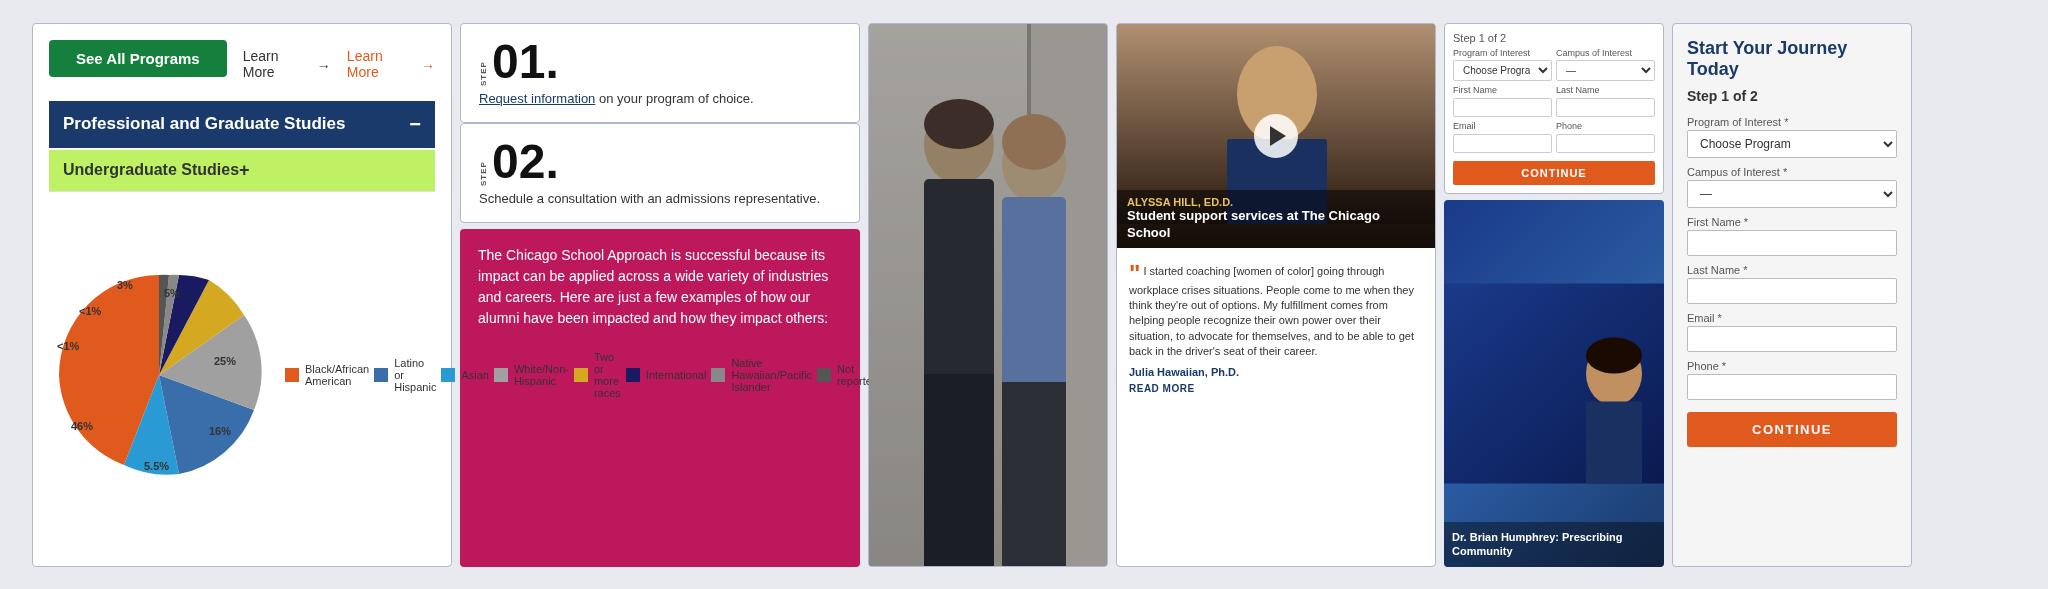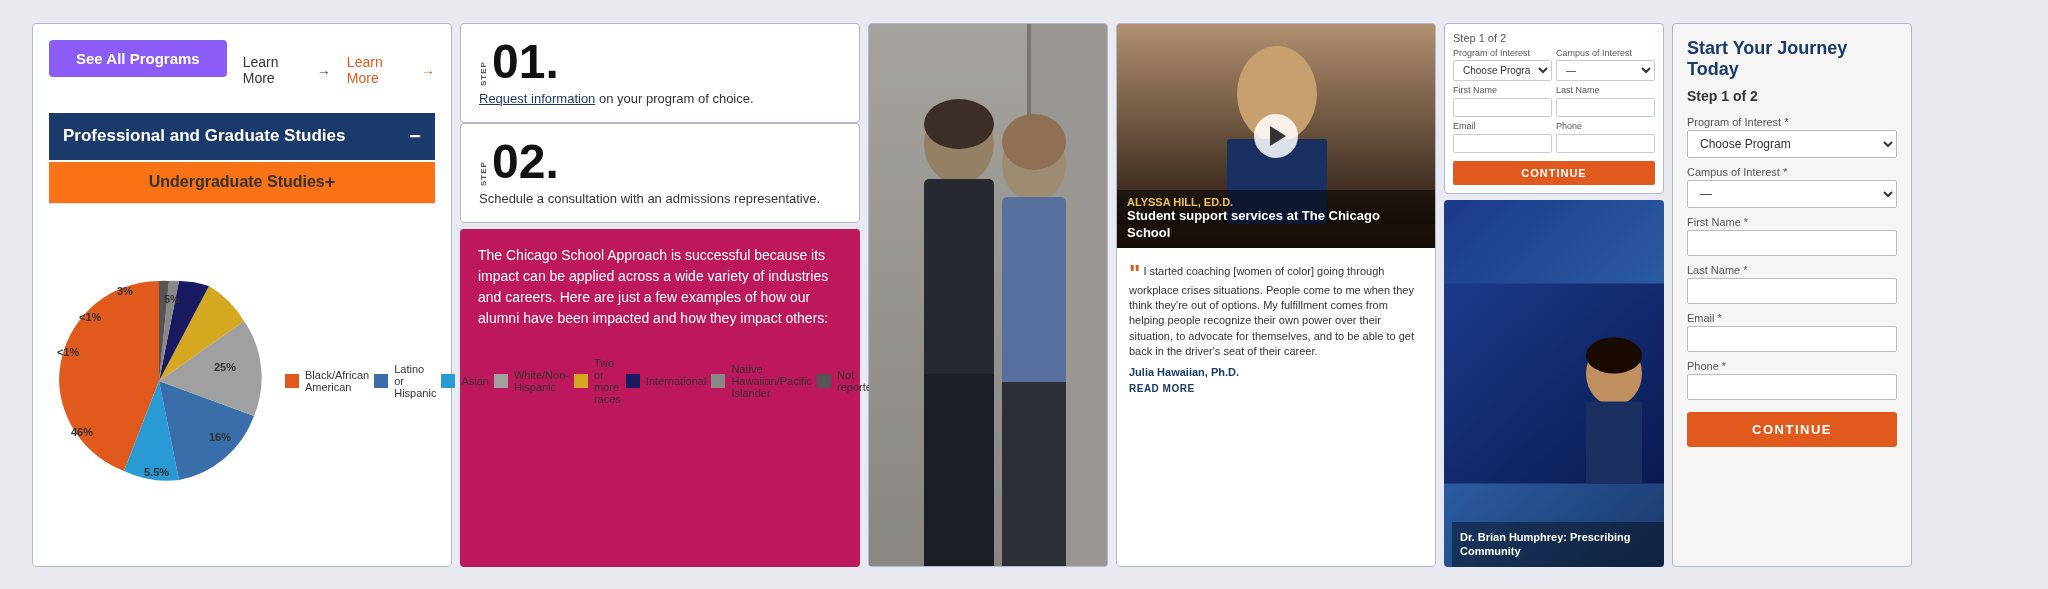--- a/index.html
+++ b/index.html
@@ -27,30 +27,30 @@
       width: 420px;
       background: #fff;
       border: 1.5px solid #b0b8d0;
       border-radius: 4px;
       padding: 16px;
       display: flex;
       flex-direction: column;
       gap: 0;
     }
     .btn-see-all {
-      background: #8b5cf6;
+      background: #15803d;
       color: #fff;
       border: none;
       border-radius: 4px;
       padding: 10px 20px;
       font-size: 15px;
       font-weight: bold;
       cursor: pointer;
       width: 180px;
-      margin-bottom: 24px;
+      margin-bottom: 12px;
     }
     .nav-link {
       font-size: 14px;
       color: #333;
       text-decoration: none;
       display: flex;
       align-items: center;
       gap: 4px;
     }
     .nav-link.orange { color: #e05a1e; }
@@ -61,27 +61,27 @@
       padding: 12px 14px;
       font-size: 17px;
       font-weight: bold;
       display: flex;
       justify-content: space-between;
       align-items: center;
       cursor: pointer;
       margin-bottom: 2px;
     }
     .menu-item-secondary {
-      background: #f97316;
+      background: #bef264;
       color: #333;
       padding: 10px 14px;
       font-size: 16px;
       font-weight: 600;
       display: flex;
-      justify-content: center;
+      justify-content: flex-start;
       align-items: center;
       border-bottom: 1px solid #e0e0e0;
       cursor: pointer;
     }
     
     .chart-area {
       flex: 1;
       position: relative;
       display: flex;
       align-items: center;
@@ -342,21 +342,21 @@
     .thumbnail-card {
       flex: 1;
       background: linear-gradient(135deg, #1a3a8a 0%, #2a5aa0 50%, #1a3a6b 100%);
       border-radius: 4px;
       overflow: hidden;
       position: relative;
       min-height: 120px;
     }
     .thumbnail-overlay {
       position: absolute;
-      bottom: 0; left: 8px; right: 0;
+      bottom: 0; left: 0; right: 0;
       background: rgba(0,0,0,0.4);
       padding: 8px;
       color: #fff;
     }
     .thumbnail-title {
       font-size: 11px;
       font-weight: bold;
       color: #fff;
       line-height: 1.3;
     }

